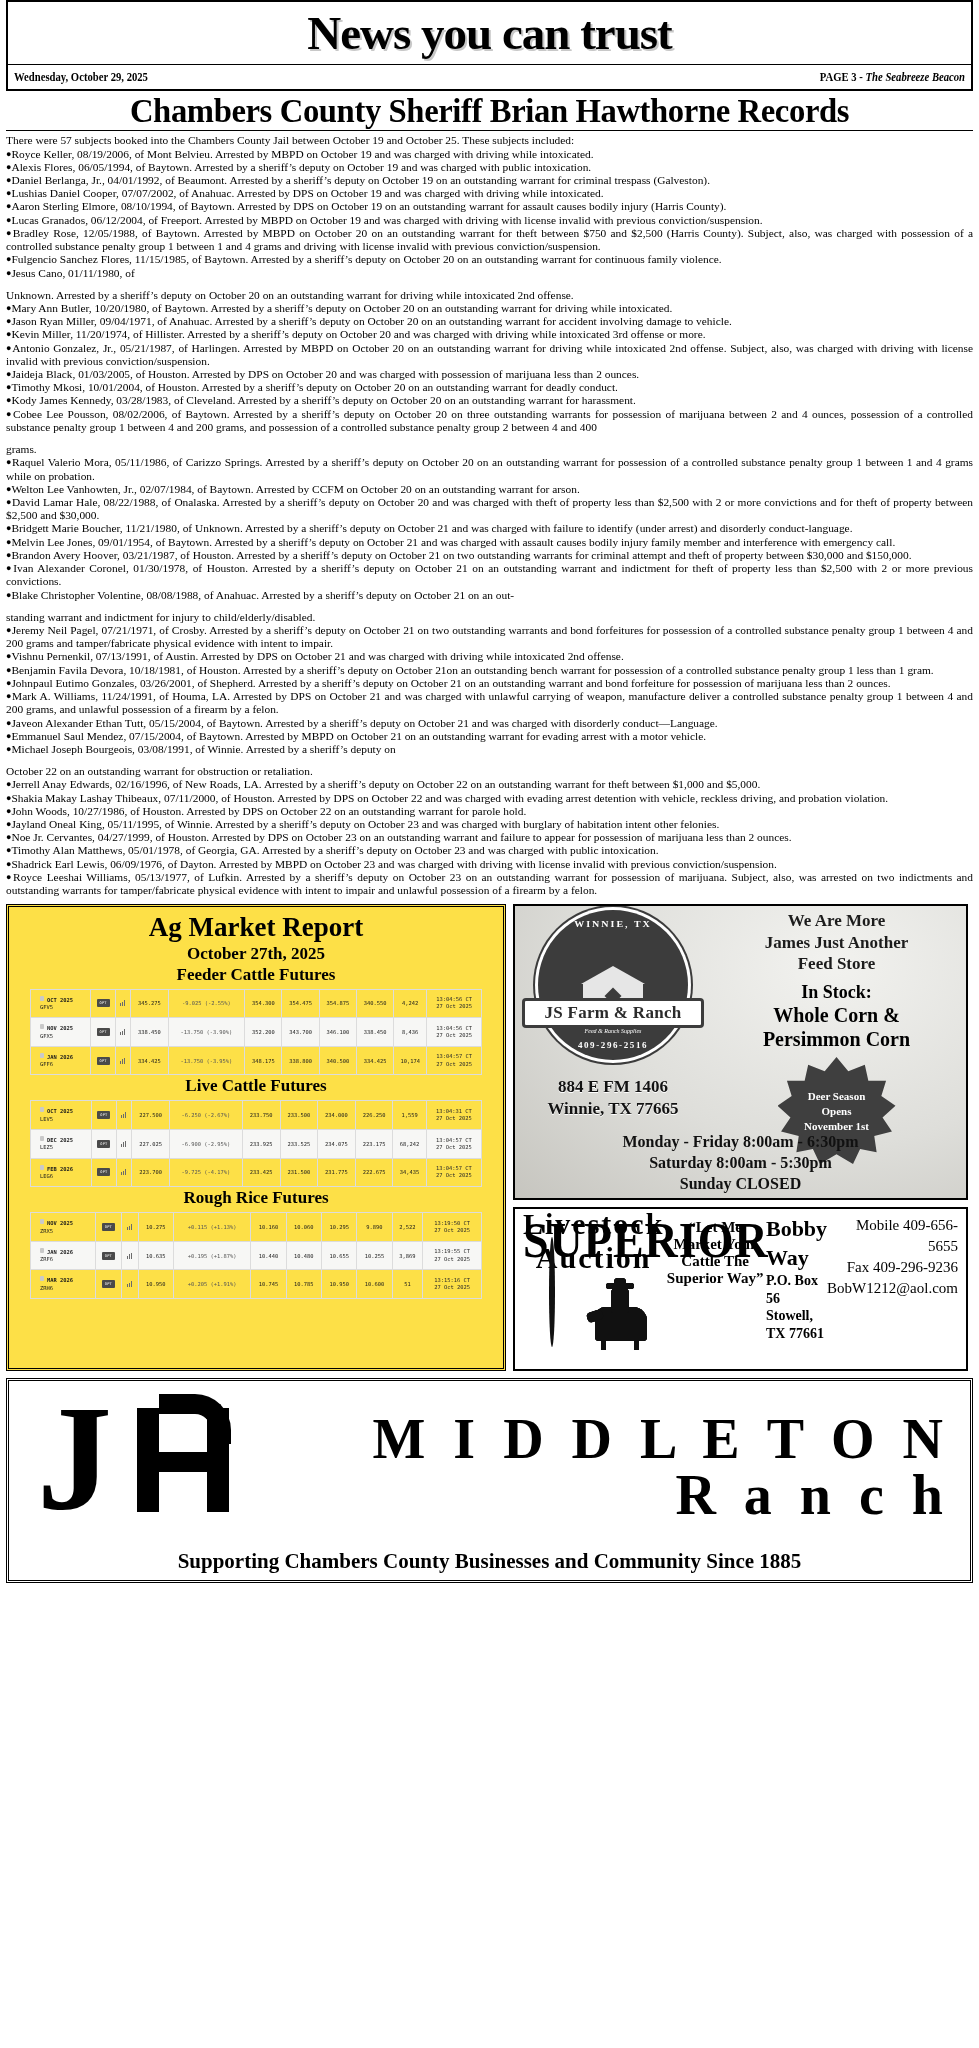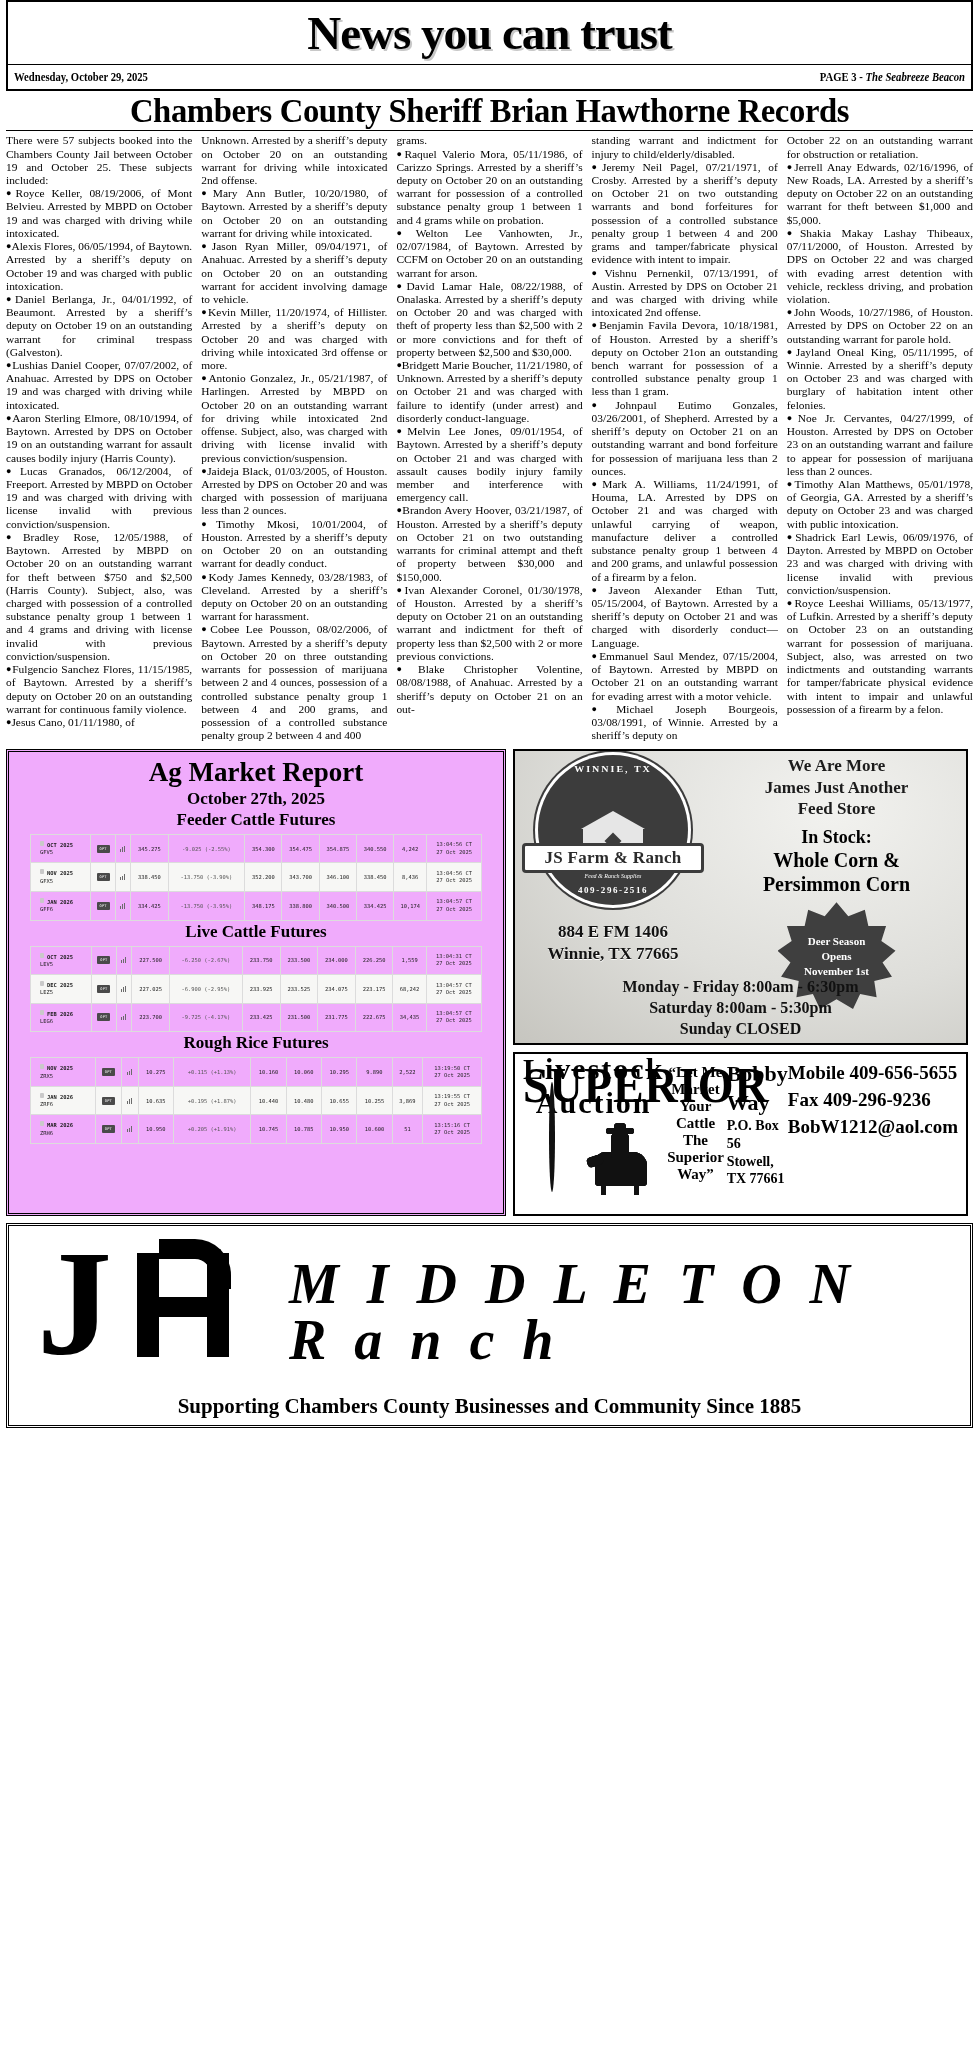--- a/index.html
+++ b/index.html
@@ -10,28 +10,28 @@
   .masthead{border:2px solid #000;border-bottom:none;height:62px;display:flex;align-items:center;justify-content:center;position:relative;}
   .masthead-title{font-family:"Liberation Serif",serif;font-weight:bold;font-size:47px;letter-spacing:-1px;text-shadow:2px 2px 0 #c8c8c8;line-height:1;}
   .dateline{border:2px solid #000;border-top:1px solid #000;height:24px;display:flex;align-items:center;justify-content:space-between;padding:0 6px;font-weight:bold;font-size:13px;}
   .dateline .left{transform:scaleX(.82);transform-origin:left center;white-space:nowrap;}
   .dateline .right{transform:scaleX(.82);transform-origin:right center;white-space:nowrap;}
   .dateline .right i{font-style:italic;}
 
   
   .article-head{text-align:center;font-weight:bold;font-size:33px;line-height:1.04;margin:3px 0 2px;letter-spacing:-.4px;transform:scaleX(.99);}
   .rule{border-top:1px solid #000;margin:2px 0 3px;}
-  .cols{display:flex;gap:9px;}
+  .cols{display:flex;gap:9px;flex-direction:column;}
   .col{flex:1;font-size:11.4px;line-height:1.16;text-align:justify;text-justify:inter-word;hyphens:auto;}
   .col p{margin:0;}
   .col p.bullet:before{content:"\25CF";font-size:9px;vertical-align:1px;}
 
   
   .lower{display:flex;gap:7px;margin-top:7px;}
-  .ag-box{width:500px;border:3px double #000;padding:4px 21px 6px;box-sizing:border-box;background:#f0abfc;}
+  .ag-box{width:500px;border:3px double #000;padding:4px 21px 6px;box-sizing:border-box;background:#fde047;}
   .ag-title{text-align:center;font-weight:bold;font-size:27px;line-height:1.05;margin:2px 0 0;}
   .ag-date{text-align:center;font-weight:bold;font-size:17px;margin:2px 0 0;}
   .ag-sub{text-align:center;font-weight:bold;font-size:17px;margin:1px 0 4px;}
   .ftable{width:100%;border-collapse:collapse;font-family:"DejaVu Sans Mono",monospace;font-size:5.4px;border:1px solid #b9b9b9;}
   .ftable td{border:1px solid #dcdcdc;padding:6px 2px;text-align:center;color:#1b1b1b;white-space:nowrap;}
   .ftable tr:nth-child(2n) td{background:#f7f7f5;}
   .ftable td.sym{text-align:left;padding-left:9px;font-weight:bold;line-height:1.35;}
   .ftable td.sym .s2{font-weight:normal;}
   .ftable td.chg{color:#555;}
   .ftable td.tm{line-height:1.35;color:#2a2a2a;}
@@ -85,33 +85,33 @@
   .rider .horse:after{content:"";position:absolute;bottom:-9px;right:8px;width:5px;height:13px;background:#111;}
   .rider .head{position:absolute;bottom:20px;left:-6px;width:16px;height:10px;background:#111;border-radius:4px;transform:rotate(-18deg);}
   .rider .torso{position:absolute;bottom:28px;left:18px;width:18px;height:26px;background:#111;border-radius:6px 6px 2px 2px;}
   .rider .hat{position:absolute;bottom:52px;left:13px;width:28px;height:6px;background:#111;border-radius:3px;}
   .rider .hat:before{content:"";position:absolute;bottom:3px;left:8px;width:12px;height:8px;background:#111;border-radius:4px 4px 0 0;}
   .sup-sub{text-align:center;font-weight:bold;font-size:30px;letter-spacing:2px;margin-top:-6px;}
   .sup-tag{text-align:center;font-weight:bold;font-size:15px;font-style:normal;margin:6px 0 4px;}
   .sup-foot{display:flex;justify-content:space-between;align-items:flex-start;margin-top:2px;}
   .sup-foot .lft{font-size:14px;line-height:1.28;font-weight:bold;}
   .sup-foot .lft .nm{font-size:22px;}
-  .sup-foot .rgt{font-size:19px;line-height:1.4;font-weight:bold;}
+  .sup-foot .rgt{text-align:right;font-size:15px;line-height:1.4;font-weight:normal;}
 
   
   .mid-banner{border:3px double #000;margin-top:7px;height:205px;box-sizing:border-box;position:relative;padding:4px 10px;display:flex;flex-direction:column;}
   .mid-row{flex:1;display:flex;align-items:center;}
   .mid-logo{width:270px;height:150px;position:relative;}
   .mid-logo .J{position:absolute;left:18px;top:8px;font-size:150px;font-weight:bold;line-height:.78;font-family:"Liberation Serif",serif;}
   .mid-logo .H{position:absolute;left:118px;top:16px;width:92px;height:104px;}
   .mid-logo .H .v1{position:absolute;left:0;top:0;width:22px;height:104px;background:#000;}
   .mid-logo .H .v2{position:absolute;right:0;top:0;width:22px;height:104px;background:#000;}
   .mid-logo .H .bar{position:absolute;left:0;top:44px;width:92px;height:20px;background:#000;}
   .mid-logo .H .hook{position:absolute;right:-2px;top:-14px;width:52px;height:30px;border:20px solid #000;border-bottom:none;border-left:none;border-radius:0 36px 0 0;}
-  .mid-name{flex:1;padding-right:10px;font-style:italic;}
+  .mid-name{flex:1;text-align:right;padding-right:10px;}
   .mid-name .n1{font-weight:bold;font-size:56px;letter-spacing:7px;line-height:1;}
   .mid-name .n2{font-weight:bold;font-size:56px;letter-spacing:7px;line-height:1.02;}
   .mid-foot{text-align:center;font-weight:bold;font-size:21px;padding-bottom:2px;}
 </style>
 </head>
 <body>
 
 <div class="page">
 
   <div class="masthead">

